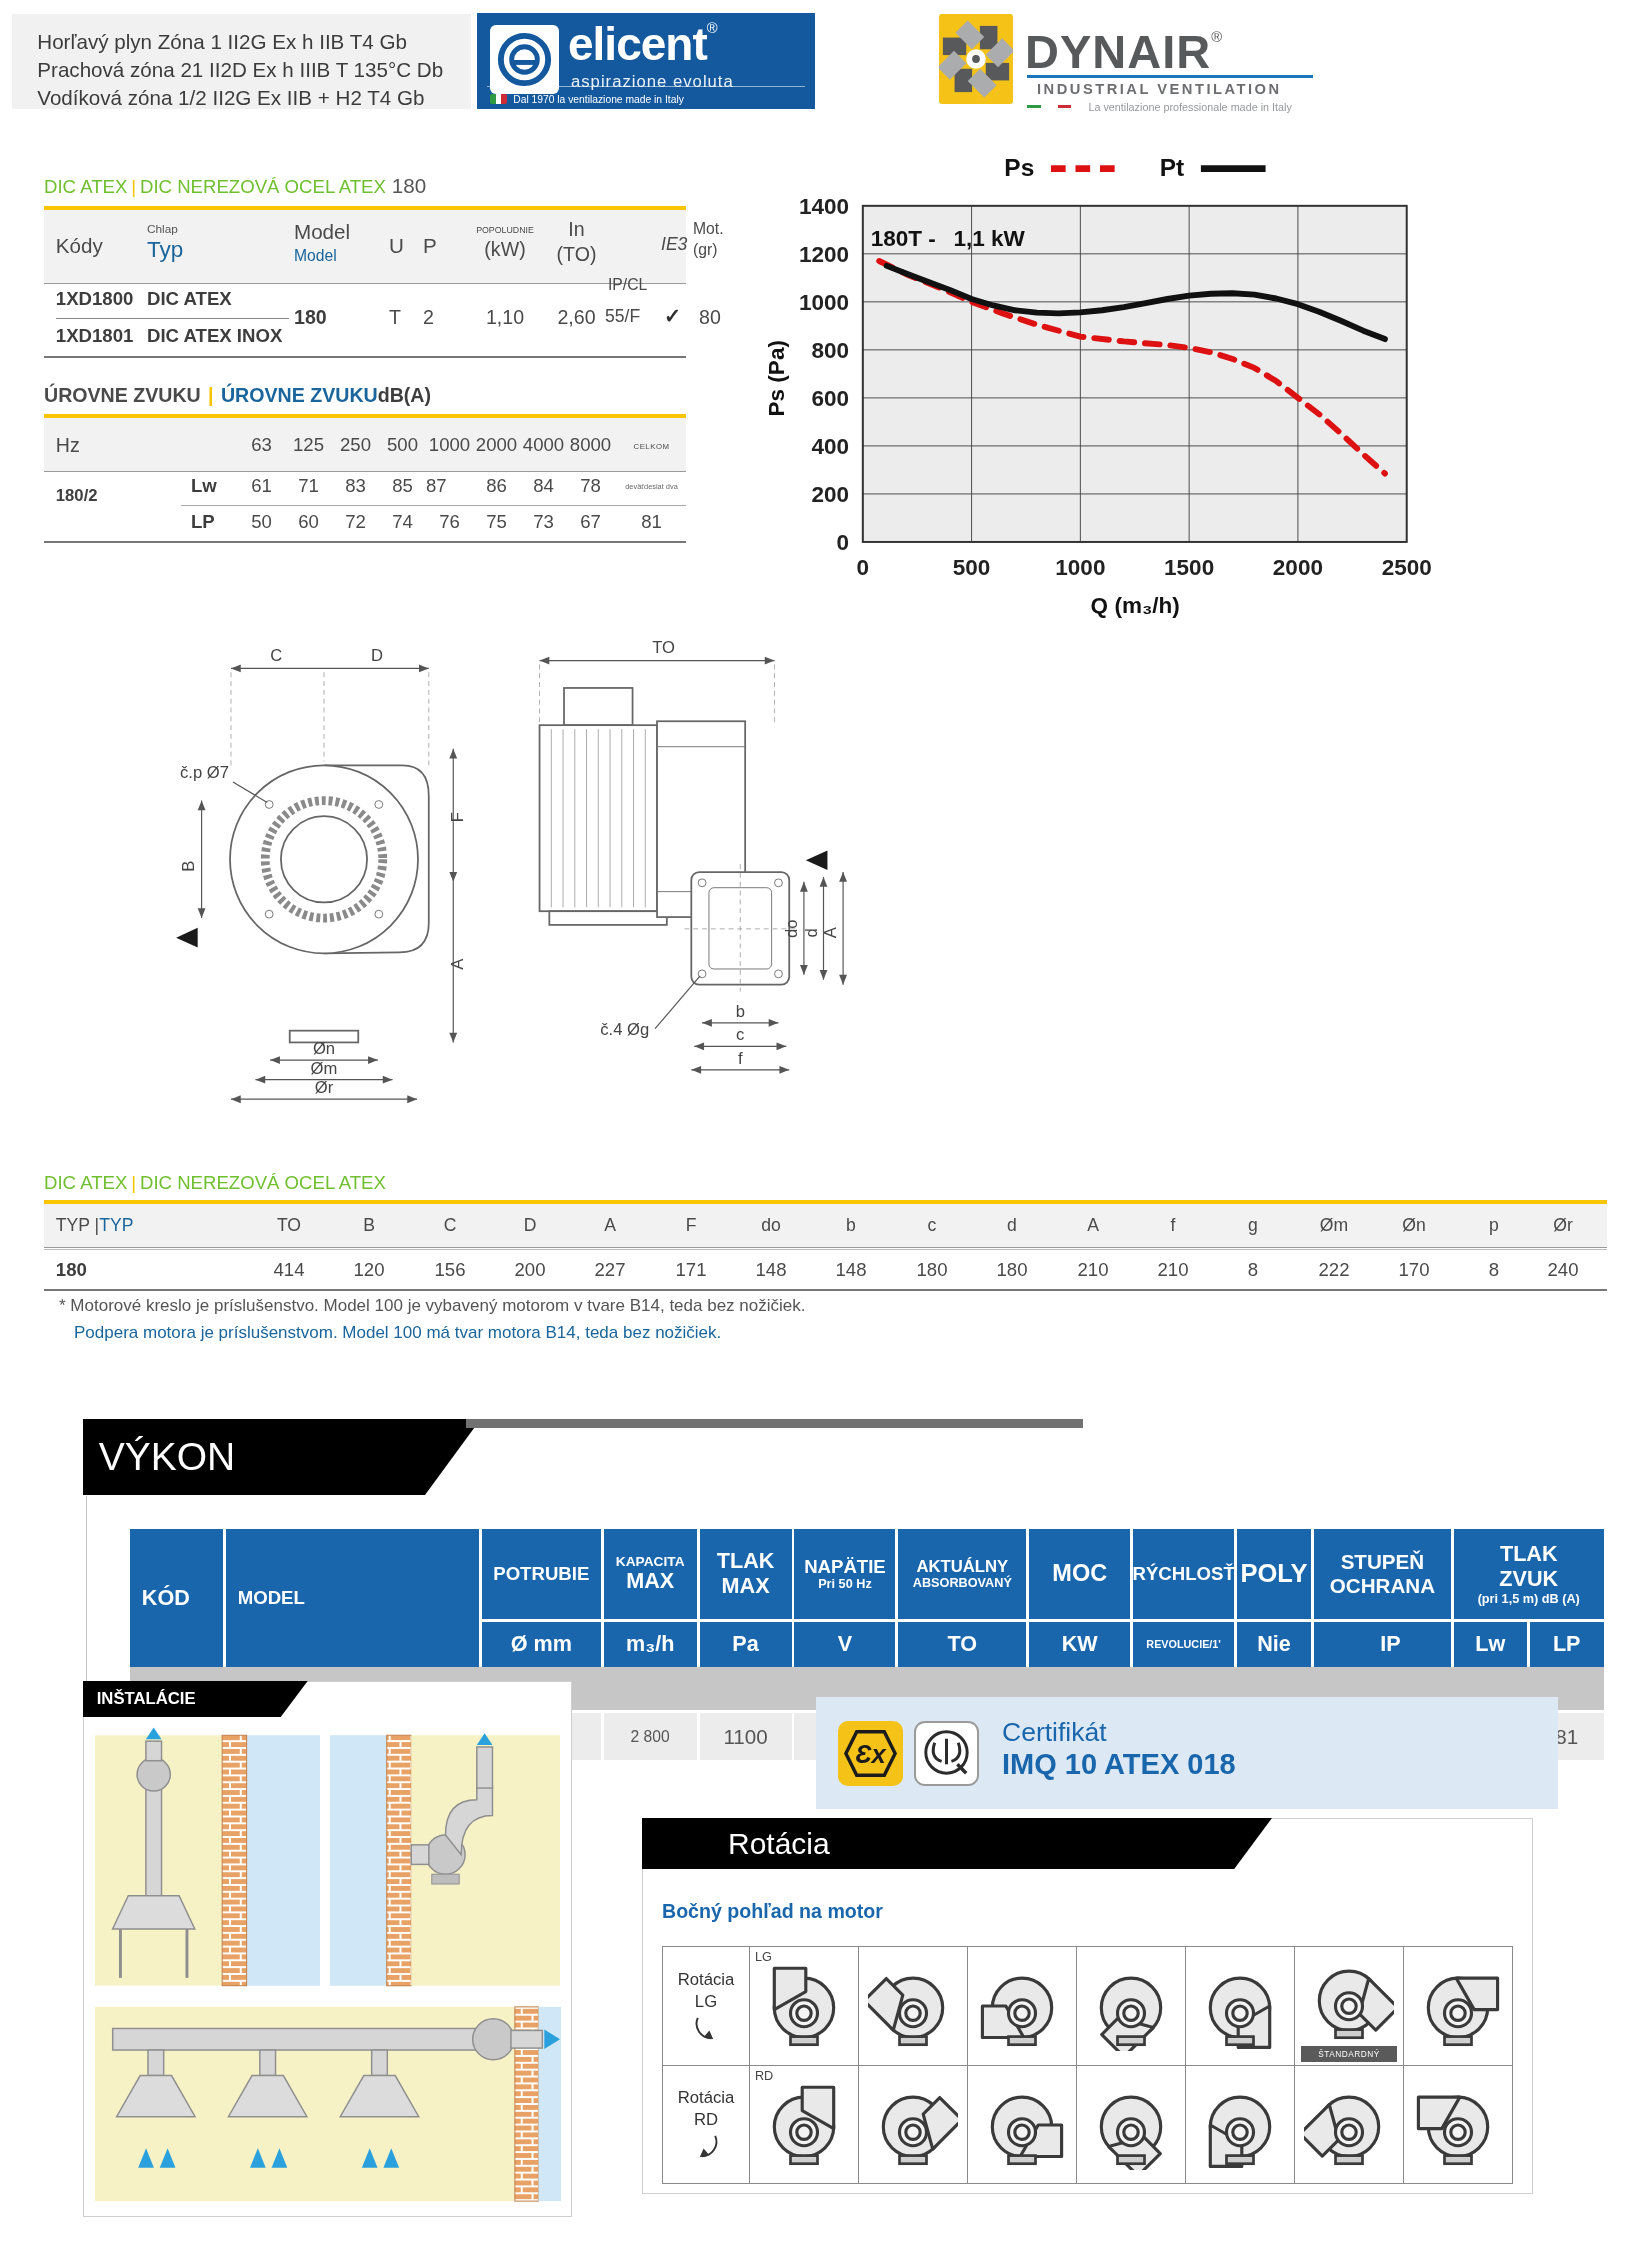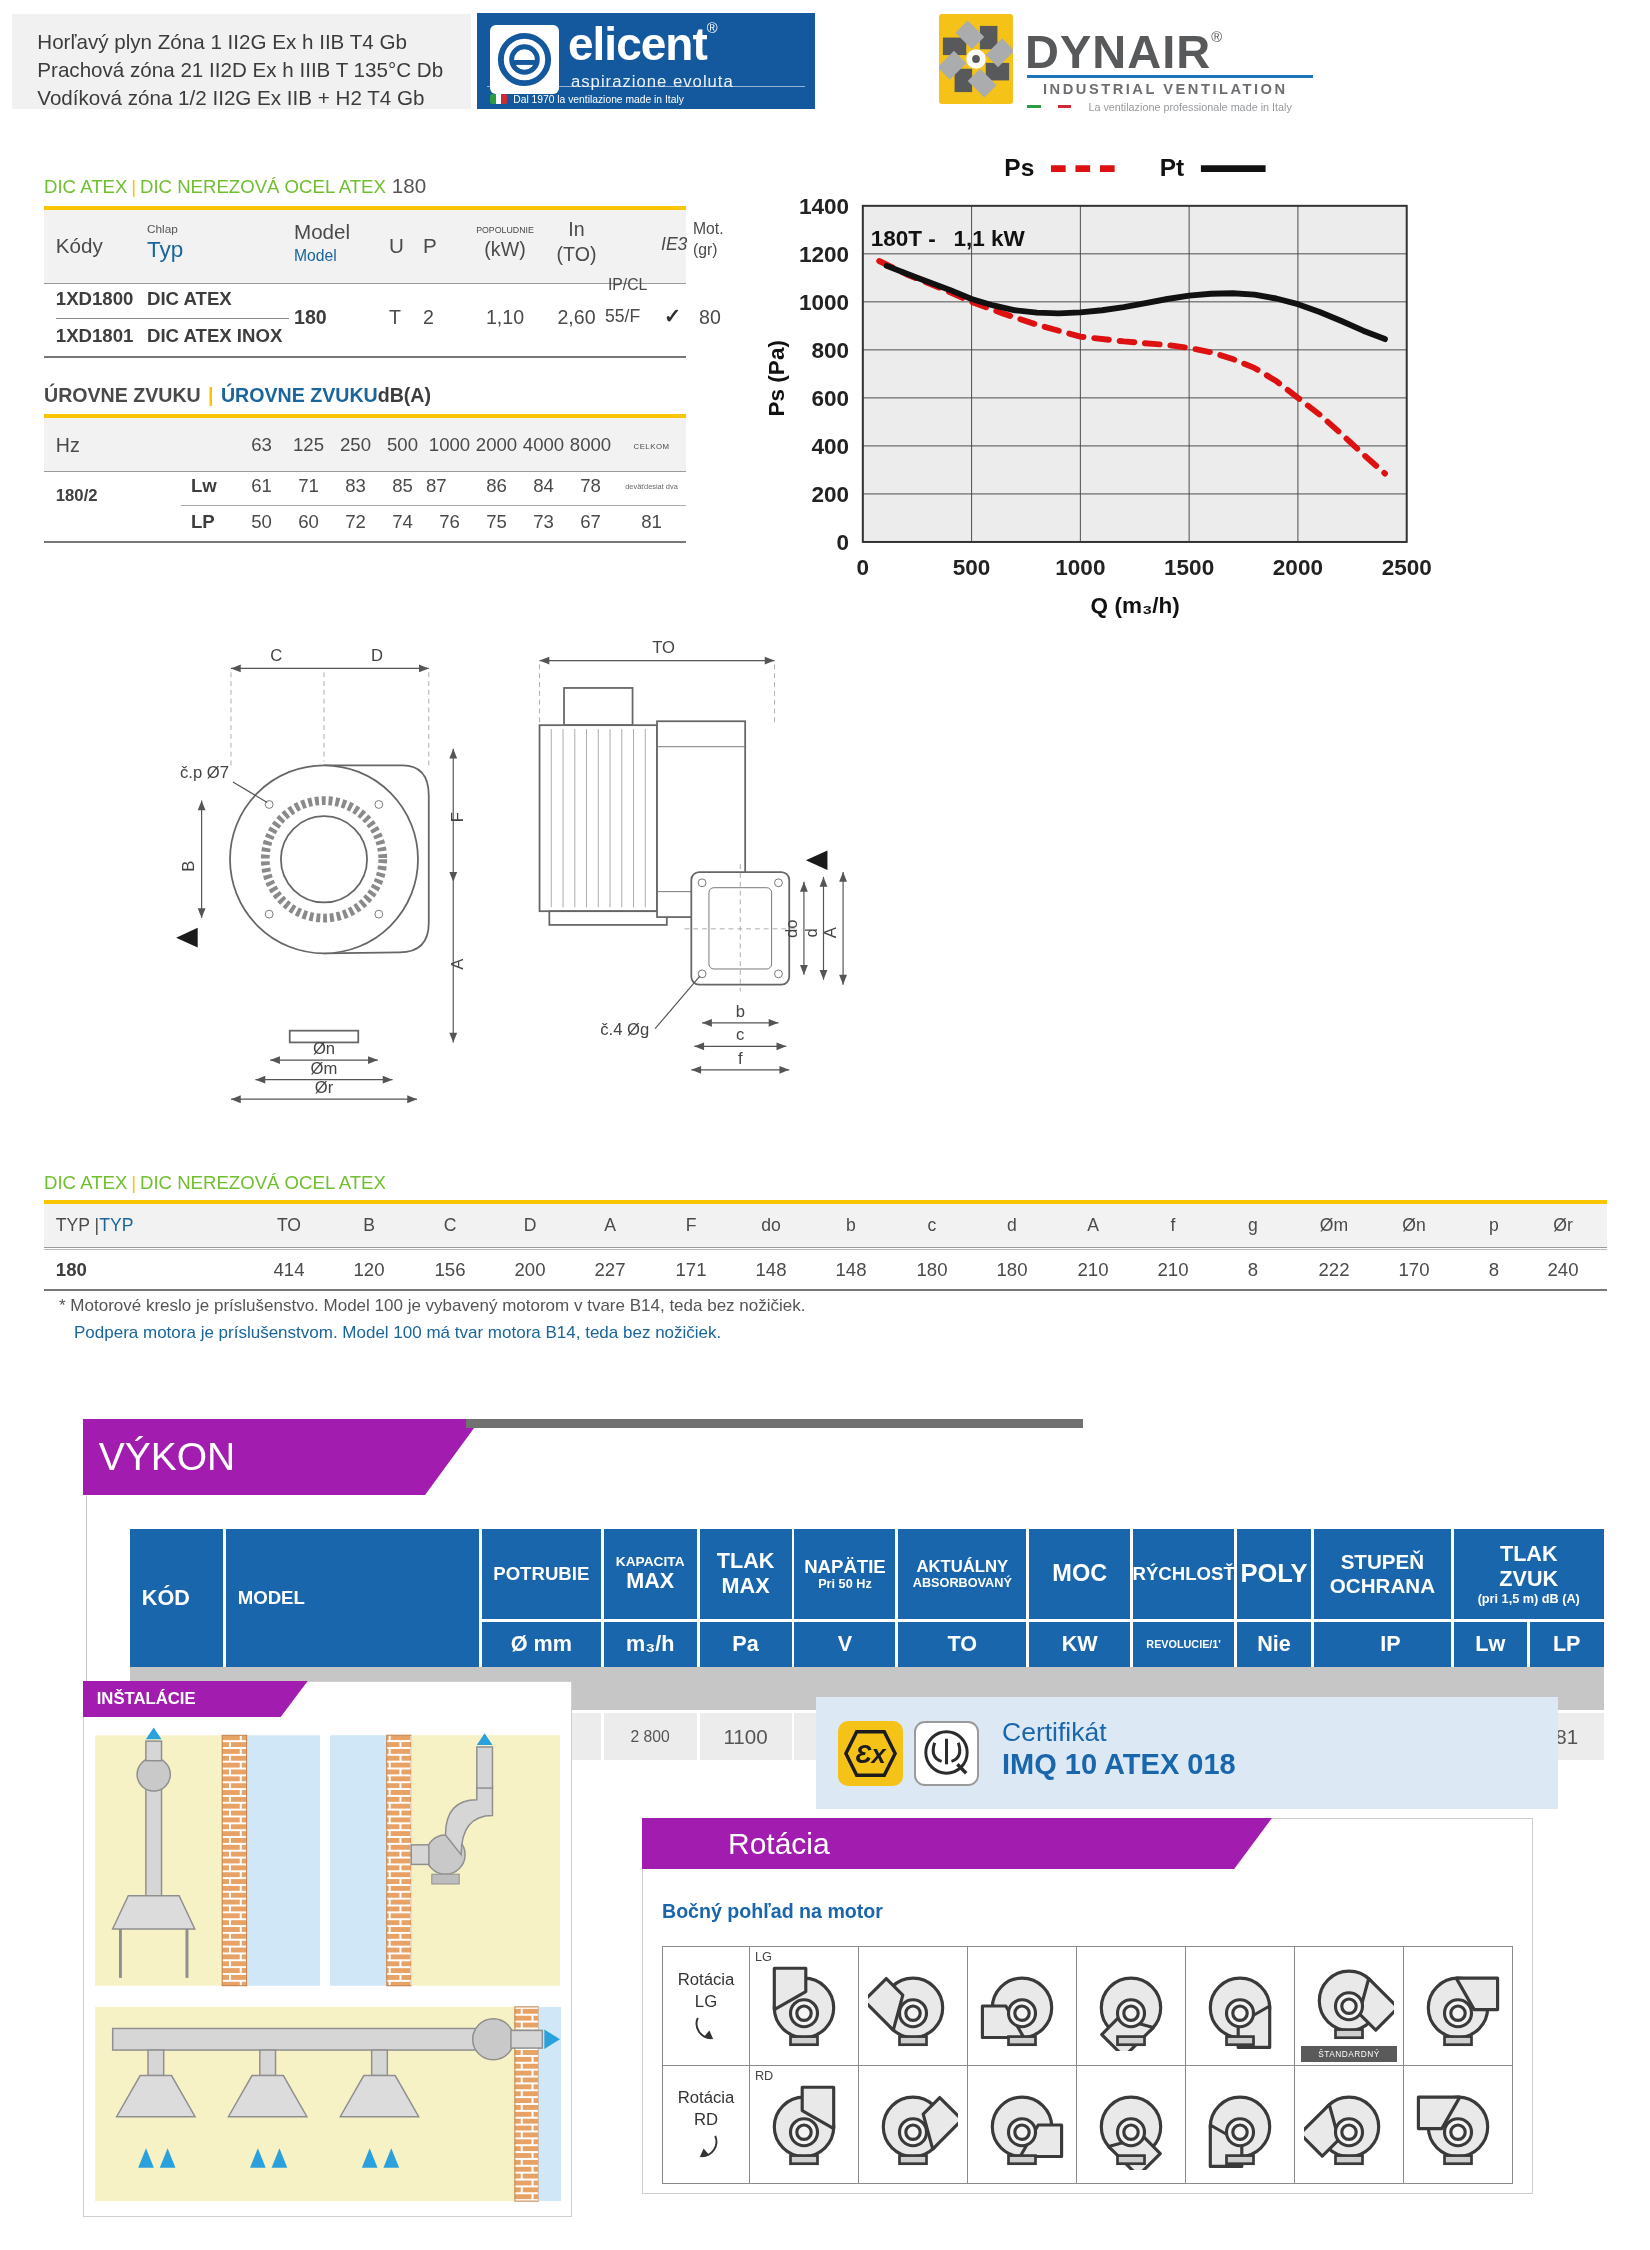--- a/index.html
+++ b/index.html
@@ -17,21 +17,21 @@
   .el-rule{left:9.8px;right:9.8px;bottom:21.6px;height:1px;background:rgba(255,255,255,.55);}
   .el-bottom{left:12.7px;bottom:3.9px;color:#fff;font-size:10.3px;display:flex;align-items:center;gap:5.9px;}
   .flag{display:inline-flex;height:9.8px;border-radius:2px;overflow:hidden;}
   .flag span{width:5.9px;height:9.8px;display:inline-block;}
   .dynair{left:939px;top:13.7px;width:421px;height:98px;background:#fff;}
   .dy-box{left:0;top:0;width:74px;height:90px;background:#f5c318;border-radius:2.9px;}
   .dy-right{left:86px;top:0;}
   .dy-name{color:#58595b;font-weight:bold;font-size:47px;letter-spacing:1px;line-height:47px;}
   .dy-reg{font-size:14.7px;vertical-align:25.5px;font-weight:normal;}
   .dy-rule{width:286px;height:2.9px;background:#1b75bb;margin:1px 0 2.9px 2px;}
-  .dy-sub{color:#6d6e71;font-weight:bold;font-size:14.7px;letter-spacing:2.5px;margin-left:18px;}
+  .dy-sub{color:#6d6e71;font-weight:bold;font-size:14.7px;letter-spacing:2.5px;margin-left:12px;}
   .dy-tagline{margin-top:3.9px;margin-left:2px;color:#97999c;font-size:10.8px;display:flex;align-items:center;gap:17px;}
   .dy-dash{display:inline-block;width:13.7px;height:2.9px;}
   
   .gtitle .g{color:#6fbf2e;font-size:18.6px;}
   .gtitle .sep{color:#f8c500;font-size:18.6px;padding:0 3.9px;}
   .gtitle .mod{color:#555;font-size:20.6px;padding-left:5.9px;}
   .yrule{height:3.9px;background:#f8c500;}
   .thead{background:#f2f2f2;border-bottom:1px solid #9a9a9a;}
   .gray-h{color:#4a4a4a;}
   .blue-h{color:#19659c;}
@@ -57,21 +57,21 @@
   .vd{background:#ececec;color:#555;display:flex;align-items:center;justify-content:center;font-size:20.6px;}
   .rot-grid{position:absolute;display:grid;grid-template-columns:86px repeat(7,109px);grid-template-rows:118px 118px;border:1px solid #8a8a8a;}
   .rcell{border-left:1px solid #8a8a8a;border-top:1px solid #8a8a8a;position:relative;display:flex;align-items:center;justify-content:center;}
   .rcell.first{border-left:none;} .rcell.toprow{border-top:none;}
   .fan .sc{fill:#e9e9e9;stroke:#3a3a3a;stroke-width:3.5;stroke-linejoin:round;}
   .fan .mot{fill:#f4f4f4;stroke:#3a3a3a;stroke-width:3.5;}
   .fan .base{fill:#cfcfcf;stroke:#3a3a3a;stroke-width:3;}
   .corner-lab{position:absolute;left:4.9px;top:2.9px;font-size:12.7px;color:#444;}
   .badge{position:absolute;left:5.9px;right:5.9px;bottom:2.9px;background:#5a5a5a;color:#fff;font-size:8.3px;letter-spacing:0.5px;text-align:center;padding:2.9px 0;}
   .rot-label{display:flex;flex-direction:column;align-items:center;gap:2px;font-size:16.7px;color:#333;}
-  .banner{background:#a21caf;color:#fff;font-weight:bold;display:flex;align-items:center;}
+  .banner{background:#000000;color:#fff;font-weight:bold;display:flex;align-items:center;}
   .scene .duct{fill:#d6d6d6;stroke:#8f8f8f;stroke-width:1.5;}
   .scene .hood{fill:#dcdcdc;stroke:#8f8f8f;stroke-width:1.5;}
   .scene .barrow{fill:#2aa1dd;}
   .scene .room{fill:#f7f2c6;} .scene .out{fill:#cfe7f6;}
 </style>
 </head>
 <body>
 
 <div class="page">
 

